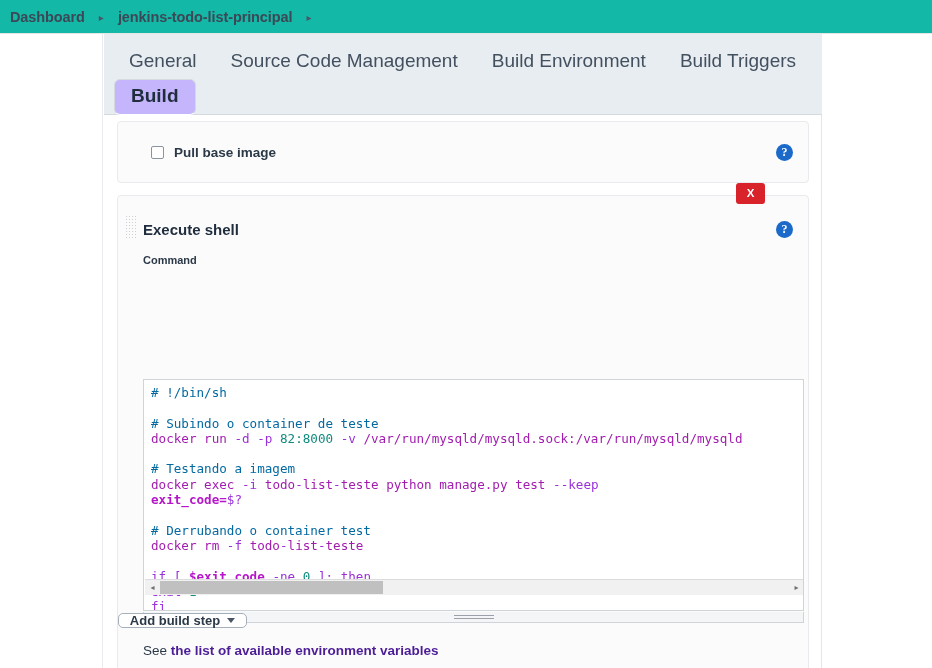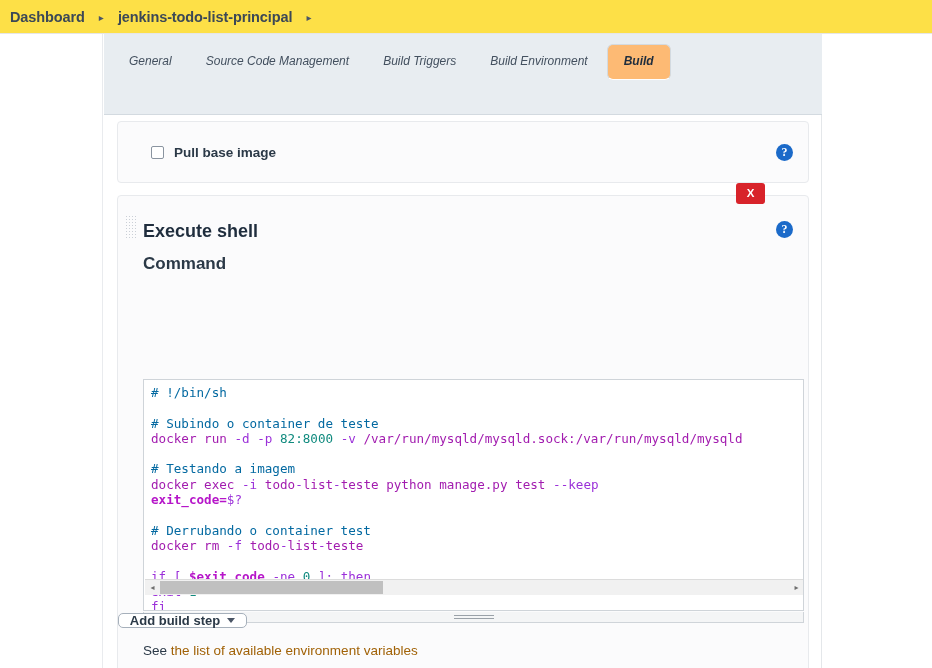--- a/index.html
+++ b/index.html
@@ -9,21 +9,21 @@
     background: #ffffff;
     font-family: "Liberation Sans", sans-serif;
     overflow: hidden;
   }
 
   
   #breadcrumb-bar {
     position: absolute;
     left: 0; top: 0;
     width: 932px; height: 34px;
-    background: #fde047;
+    background: #14b8a6;
     border-bottom: 1px solid #e6e6e6;
     display: flex;
     align-items: center;
     padding-left: 10px;
   }
   .crumb {
     font-size: 14.5px;
     font-weight: bold;
     color: #3c4856;
     letter-spacing: -0.1px;
@@ -50,33 +50,32 @@
   #tab-strip {
     position: absolute;
     left: 104px; top: 34px;
     width: 718px; height: 81px;
     background: #e8edf1;
     border-bottom: 1px solid #d3dae0;
     padding: 10px 0 0 8px;
   }
   .tab-row { display: flex; align-items: flex-start; flex-wrap: wrap; }
   .tab {
-    font-size: 12px;
+    font-size: 19px;
     color: #43505f;
     padding: 8px 14px 9px 14px;
     margin: 0 2px;
     white-space: nowrap;
     border: 1px solid transparent;
     border-radius: 5px 5px 0 0;
     line-height: 16px;
     cursor: pointer;
-    font-style: italic;
   }
   .tab.active {
-    background: #fdba74;
+    background: #c4b5fd;
     font-weight: bold;
     color: #1f2d3d;
     border: 1px solid #d3dae0;
     border-bottom: 1px solid #ffffff;
     border-radius: 6px;
     padding: 8px 16px 9px 16px;
     height: 36px;
   }
   #tab-row-2 { margin-top: 3px; }
 
@@ -148,21 +147,21 @@
     width: 11px; height: 25px;
     cursor: move;
     background-image:
       radial-gradient(#c7cdd4 0.7px, transparent 0.8px);
     background-size: 3px 3px;
     opacity: 0.95;
   }
   #execute-shell-title {
     position: absolute;
     left: 25px; top: 25px;
-    font-size: 18px;
+    font-size: 15px;
     font-weight: bold;
     color: #1f2d3d;
   }
   #delete-step-button {
     position: absolute;
     right: 43px; top: -13px;
     width: 29px; height: 21px;
     background: #d8232a;
     color: #ffffff;
     border: none;
@@ -177,21 +176,21 @@
   }
   #execute-shell-help {
     right: 15px; top: 25px;
   }
   #pull-base-help {
     right: 15px; top: 22px;
   }
   #command-label {
     position: absolute;
     left: 25px; top: 58px;
-    font-size: 17px;
+    font-size: 11px;
     font-weight: bold;
     color: #2b3947;
   }
 
   
   #code-editor-wrap {
     position: absolute;
     left: 25px; top: 183px;
     width: 661px; height: 252px;
   }
@@ -275,22 +274,22 @@
 
   
   #env-var-line {
     position: absolute;
     left: 25px; top: 447px;
     font-size: 13.5px;
     color: #2b3947;
     white-space: nowrap;
   }
   #env-var-link {
-    color: #a16207;
-    font-weight: normal;
+    color: #4c1d95;
+    font-weight: bold;
     text-decoration: none;
     cursor: pointer;
   }
 
   
   #add-build-step-button {
     position: absolute;
     left: 118px; top: 613px;
     width: 129px; height: 15px;
     background: #ffffff;
@@ -324,22 +323,22 @@
   <span class="crumb">jenkins-todo-list-principal</span>
   <span class="crumb-sep">▸</span>
 </div>
 
 <div id="left-rail"></div>
 
 <div id="tab-strip">
   <div class="tab-row">
     <div class="tab">General</div>
     <div class="tab">Source Code Management</div>
+    <div class="tab">Build Environment</div>
     <div class="tab">Build Triggers</div>
-    <div class="tab">Build Environment</div>
     <div class="tab active">Build</div>
   </div>
 </div>
 
 <div id="form-panel">
 
   <div class="form-block" id="pull-base-block">
     <span class="jk-checkbox"></span>
     <span class="field-label">Pull base image</span>
     <span class="help-icon" id="pull-base-help">?</span>

